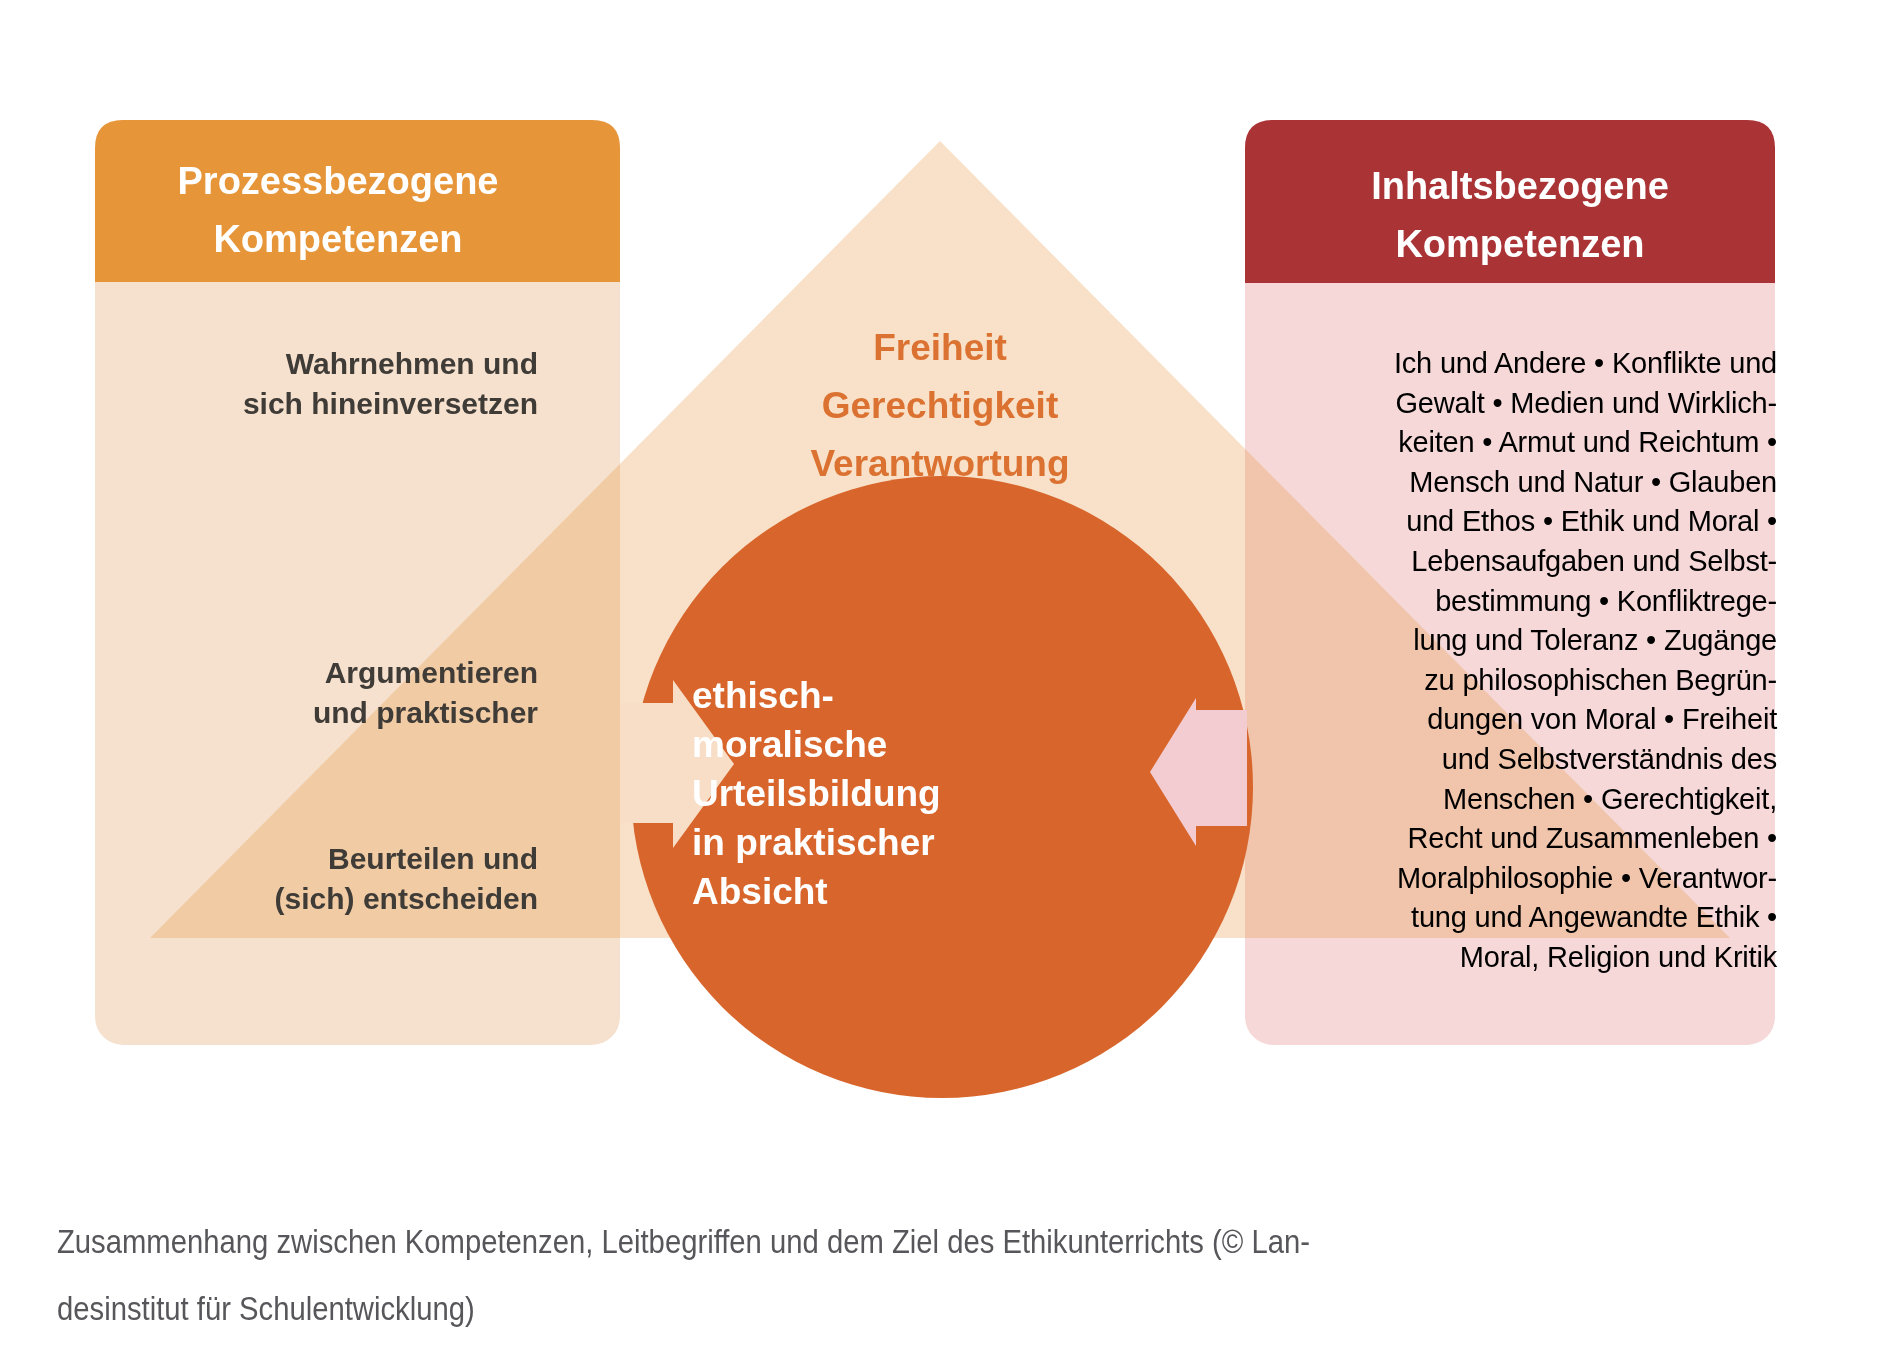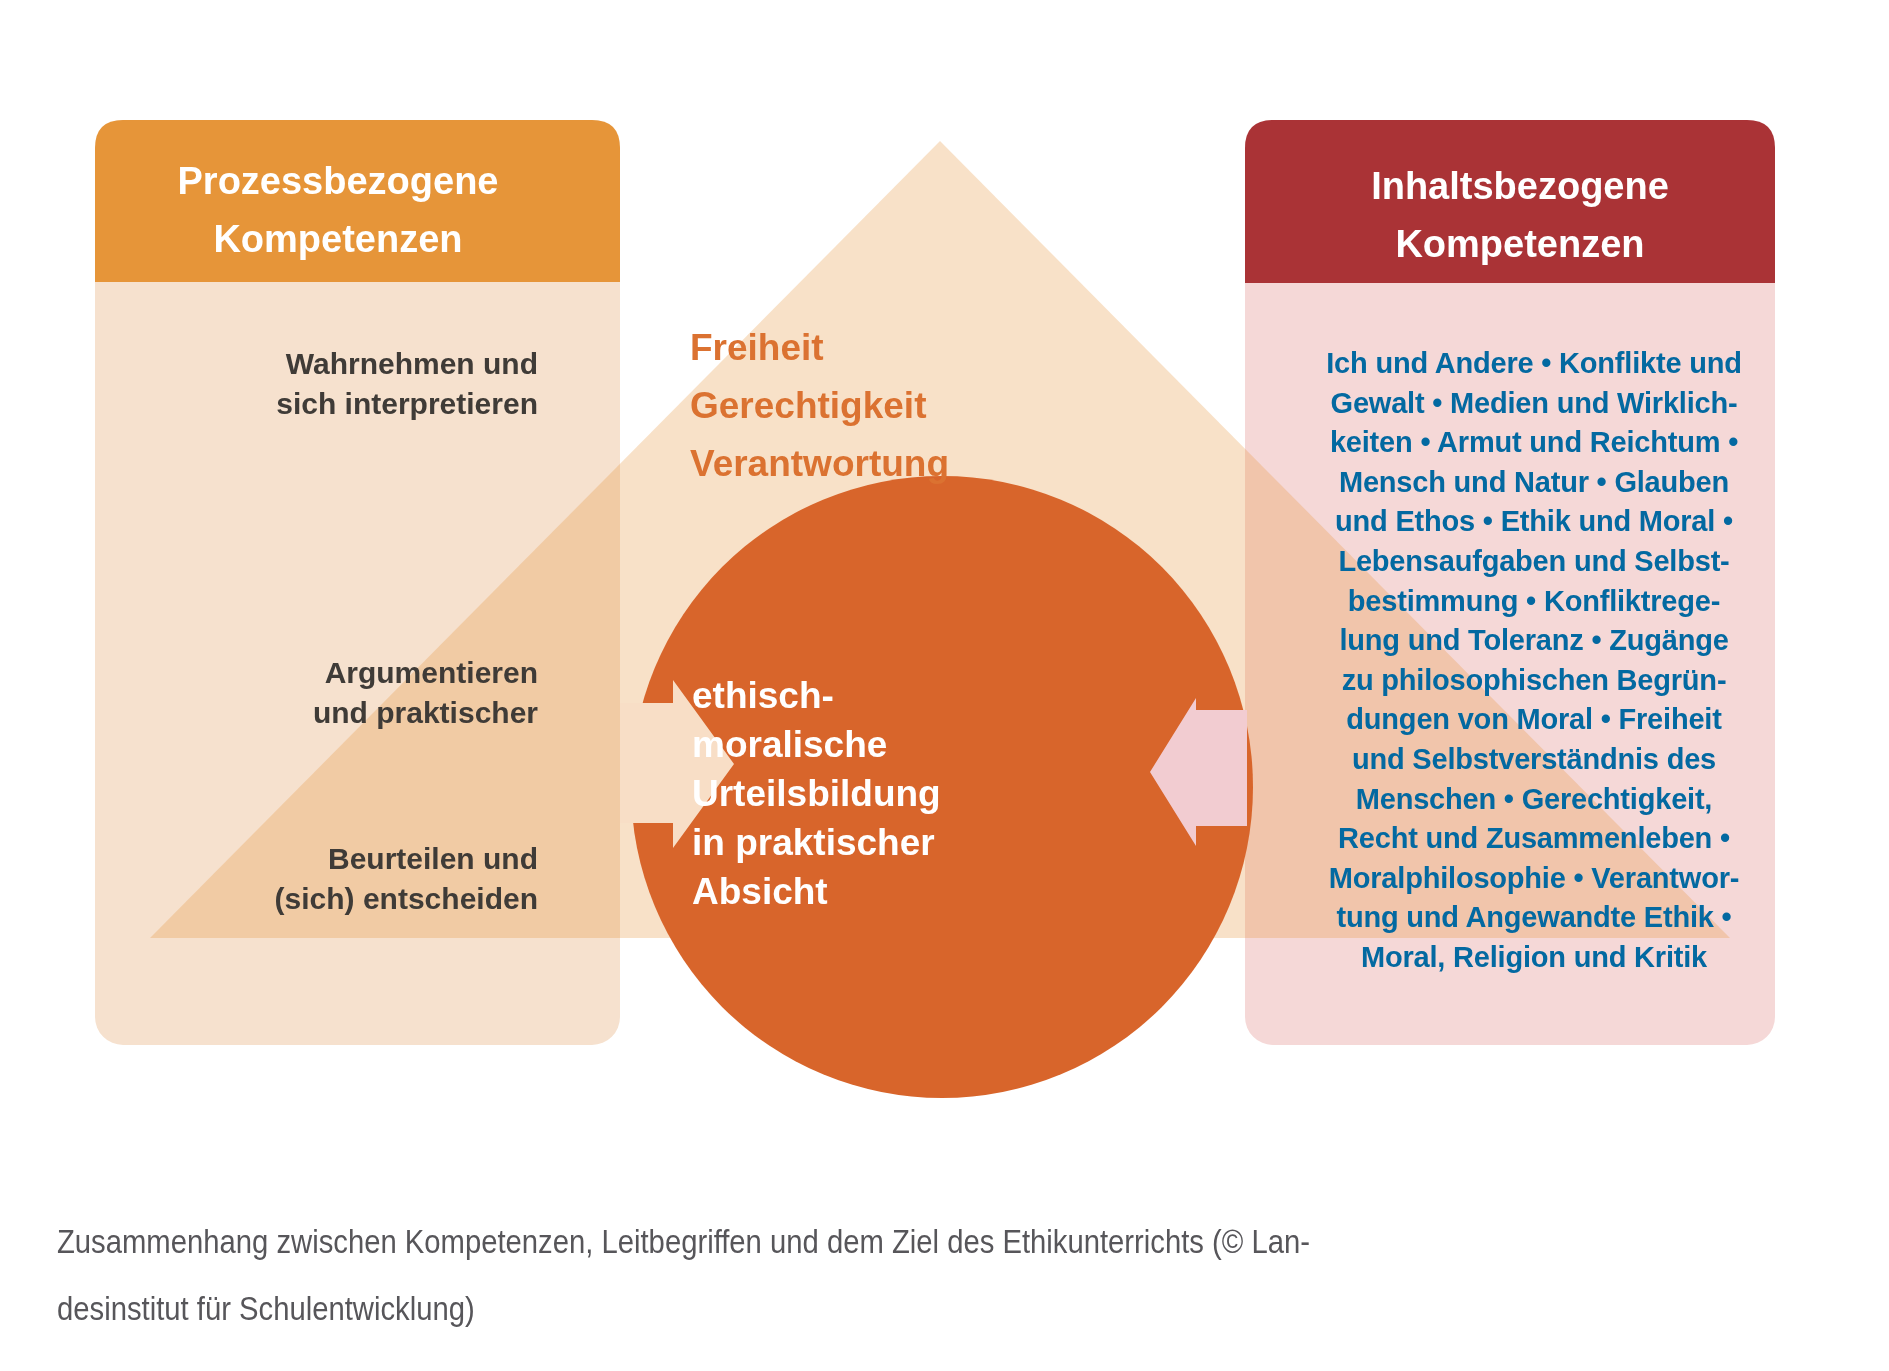--- a/index.html
+++ b/index.html
@@ -16,30 +16,30 @@
     font-size:38px;line-height:58px;font-weight:700;color:#ffffff;
   }
   .left-align{text-align:center;}
   .right-align{text-align:center;}
   .process-item{
     font-size:30px;line-height:40px;font-weight:700;color:#3f3b37;
     left:138px;width:400px;text-align:right;
   }
   .values-label{
     font-size:37px;line-height:58px;font-weight:700;color:var(--accent_text_orange);
-    left:690px;width:500px;
+    left:690px;width:500px;text-align:center;
   }
   .goal-label{
     font-size:37px;line-height:49px;font-weight:700;color:#ffffff;
     left:692px;width:500px;
   }
   .topics-paragraph{
-    font-size:29px;line-height:39.6px;font-weight:700;color:#0369a1;
+    font-size:29px;line-height:39.6px;font-weight:400;color:#000000;
     letter-spacing:-0.2px;
-    left:1291px;top:344px;width:486px;text-align:center;
+    left:1291px;top:344px;width:486px;text-align:right;
   }
   .caption{
     font-size:34px;line-height:67px;font-weight:400;color:#57565a;
     left:57px;top:1208px;width:2000px;
     transform:scaleX(0.86);transform-origin:0 0;
   }
 </style>
 </head>
 <body>
 
@@ -59,21 +59,21 @@
 
     <path d="M620,703 H673 V680 L734,764 L673,848 V823 H620 Z" style="fill:var(--process_arrow)"></path>
 
     <path d="M1247,710 H1196 V698 L1150,772 L1196,846 V826 H1247 Z" style="fill:var(--content_arrow)"></path>
   </svg>
 
   <div class="txt box-title right-align" style="left:138px;top:152px;width:400px;">Prozessbezogene
 Kompetenzen</div>
 
   <div class="txt process-item" style="top:344px;">Wahrnehmen und
-sich interpretieren</div>
+sich hineinversetzen</div>
   <div class="txt process-item" style="top:653px;">Argumentieren
 und praktischer</div>
   <div class="txt process-item" style="top:839px;">Beurteilen und
 (sich) entscheiden</div>
 
   <div class="txt values-label" style="top:319px;">Freiheit
 Gerechtigkeit
 Verantwortung</div>
 
   <div class="txt goal-label" style="top:671px;">ethisch-

